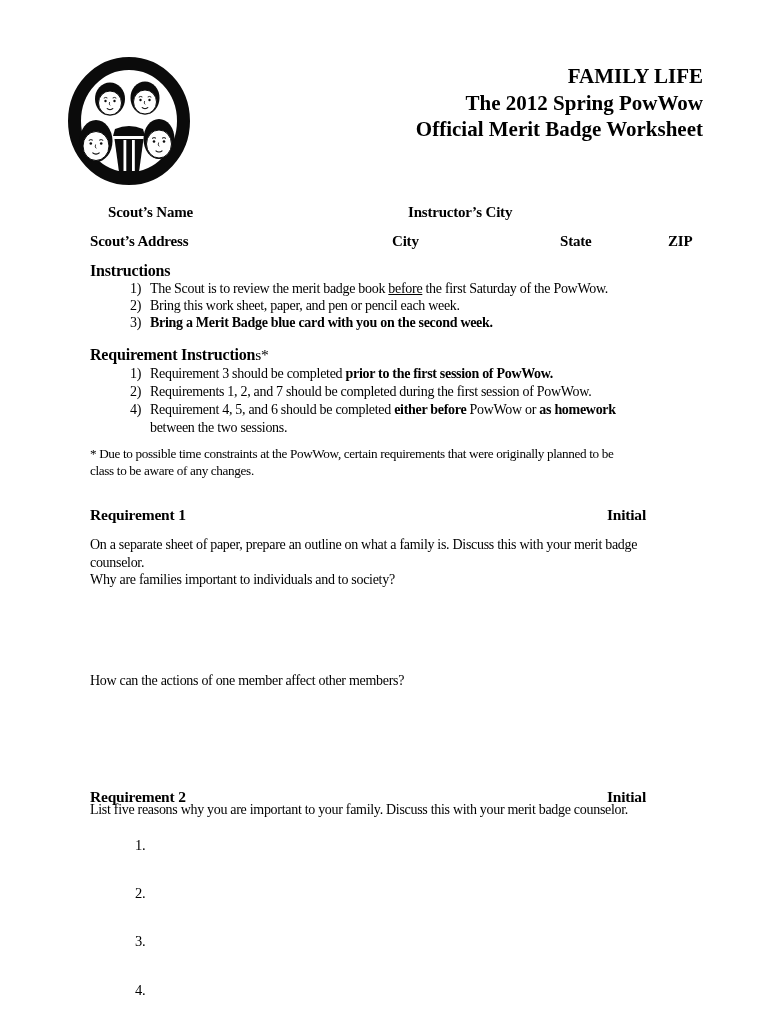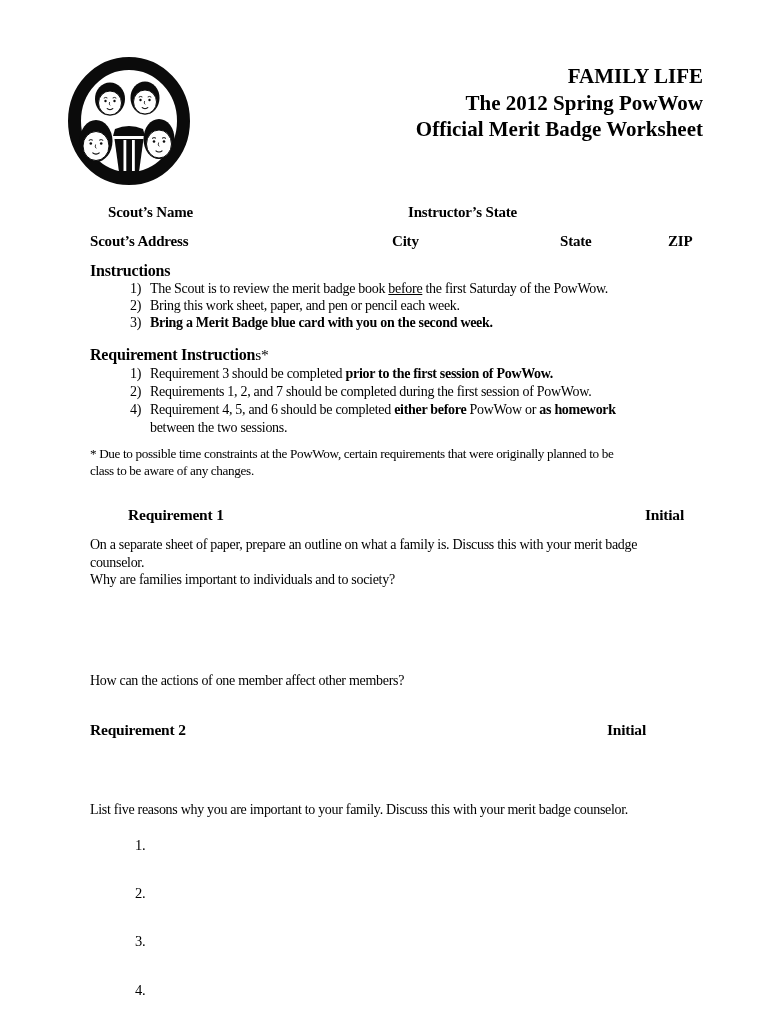--- a/index.html
+++ b/index.html
@@ -88,21 +88,21 @@
     </g>
   </svg>
 
   <div class="abs titles">
     <div>FAMILY LIFE</div>
     <div>The 2012 Spring PowWow</div>
     <div>Official Merit Badge Worksheet</div>
   </div>
 
   <div class="abs label" style="left:108px; top:204px;">Scout’s Name</div>
-  <div class="abs label" style="left:408px; top:204px;">Instructor’s State</div>
+  <div class="abs label" style="left:408px; top:204px;">Instructor’s City</div>
   <div class="abs label" style="left:90px; top:233px;">Scout’s Address</div>
   <div class="abs label" style="left:392px; top:233px;">City</div>
   <div class="abs label" style="left:560px; top:233px;">State</div>
   <div class="abs label" style="left:640px; top:233px;margin-left:28px;">ZIP</div>
 
   <div class="abs t sect" style="left:90px; top:262px;">
     <div class="h15">Instructions</div>
     <div class="li"><span class="num">1)</span><span>The Scout is to review the merit badge book </span><span class="u">before</span><span> the first Saturday of the PowWow.</span></div>
     <div class="li"><span class="num">2)</span><span>Bring this work sheet, paper, and pen or pencil each week.</span></div>
     <div class="li"><span class="num">3)</span><span class="b">Bring a Merit Badge blue card with you on the second week.</span></div>
@@ -115,32 +115,32 @@
     <div class="li"><span class="num">4)</span><span>Requirement 4, 5, and 6 should be completed </span><span class="b">either before</span><span> PowWow or </span><span class="b">as homework</span>
       <div class="cont">between the two sessions.</div>
     </div>
   </div>
 
   <div class="abs note-par" style="left:90px; top:445px;">
     <div>* Due to possible time constraints at the PowWow, certain requirements that were originally planned to be</div>
     <div>class to be aware of any changes.</div>
   </div>
 
-  <div class="abs req-row" style="left:90px; top:506px;margin-left:38px;">
+  <div class="abs req-row" style="left:90px; top:506px;">
     <span>Requirement 1</span>
     <span>Initial</span>
   </div>
   <div class="abs t body17" style="left:90px; top:536px;">
     <div>On a separate sheet of paper, prepare an outline on what a family is. Discuss this with your merit badge</div>
     <div>counselor.</div>
     <div>Why are families important to individuals and to society?</div>
   </div>
   <div class="abs t" style="left:90px; top:672px;">How can the actions of one member affect other members?</div>
 
-  <div class="abs req-row" style="left:90px; top:721px;">
+  <div class="abs req-row" style="left:90px; top:788px;">
     <span>Requirement 2</span>
     <span>Initial</span>
   </div>
   <div class="abs t" style="left:90px; top:801px;">List five reasons why you are important to your family. Discuss this with your merit badge counselor.</div>
 
   <div class="abs listnum" style="left:135px; top:837px;">1.</div>
   <div class="abs listnum" style="left:135px; top:885px;">2.</div>
   <div class="abs listnum" style="left:135px; top:933px;">3.</div>
   <div class="abs listnum" style="left:135px; top:982px;">4.</div>
 

